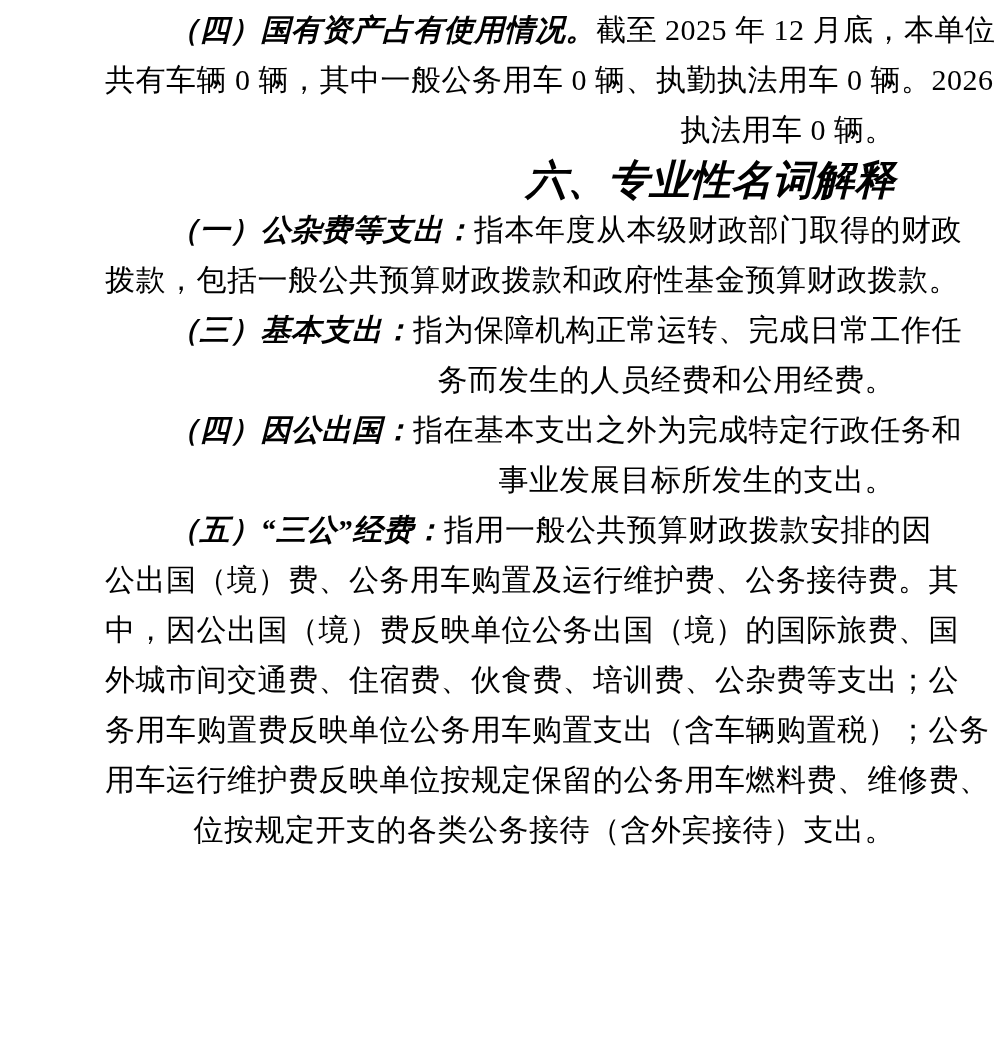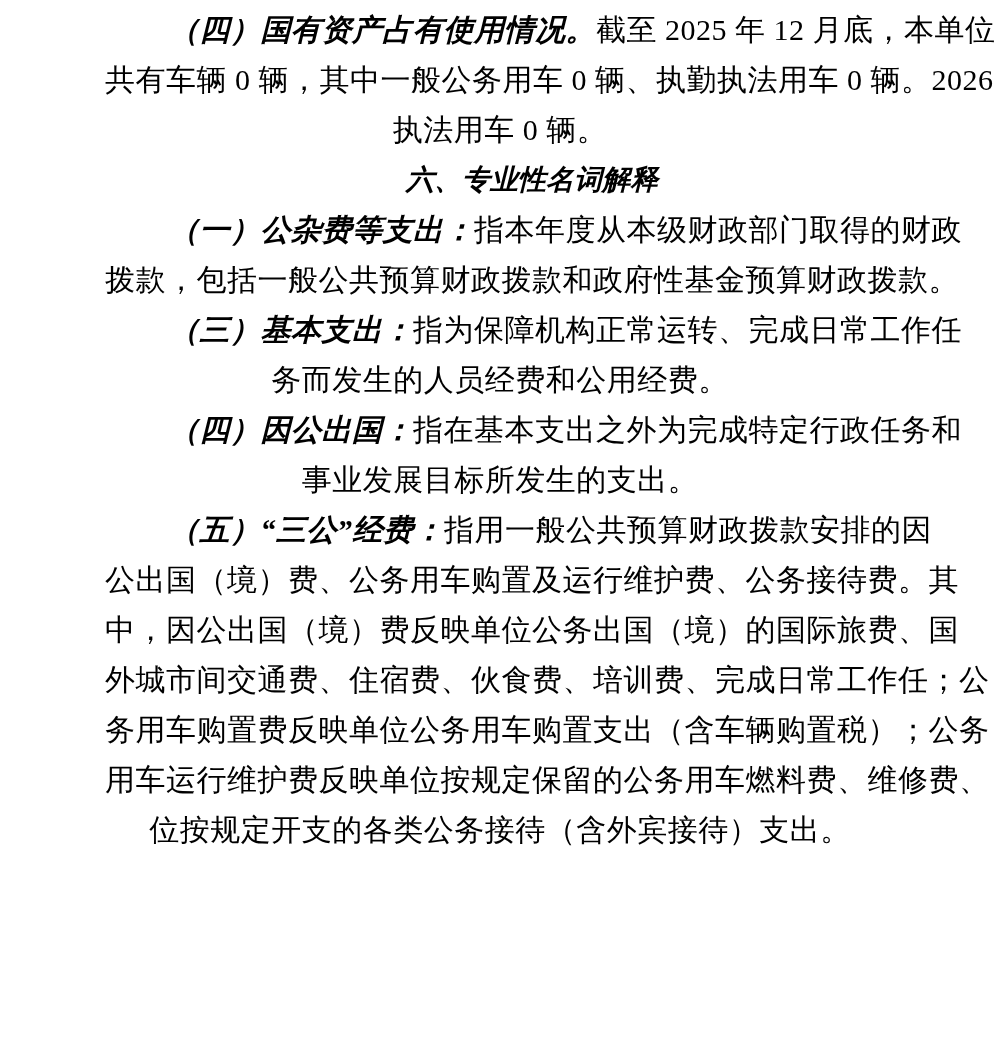--- a/index.html
+++ b/index.html
@@ -17,31 +17,31 @@
     width: 1000px;
     padding: 5px 105px 0 105px;
     color: #000000;
   }
   .block { margin: 0; }
   .line {
     width: 790px;
     height: 50px;
     line-height: 50px;
     white-space: nowrap;
-    text-align: center;
+    text-align: right;
     overflow: visible;
   }
   .block.body .line {
     font-family: "Liberation Serif", "DejaVu Serif", serif;
     font-size: 30px;
     letter-spacing: 0.5px;
   }
   .block.heading .line {
     font-family: "Liberation Sans", "DejaVu Sans", sans-serif;
-    font-size: 28px;
+    font-size: 41px;
     font-weight: bold;
   }
   .line.fill {
     text-align: justify;
     text-align-last: justify;
     text-justify: inter-character;
   }
   .line.indent {
     text-indent: 64px;
   }
@@ -71,18 +71,18 @@
       <div class="line"><span class="seg">务而发生的人员经费和公用经费。</span></div>
     </div>
     <div class="block body">
       <div class="line indent fill"><span class="seg bold">（四）因公出国：</span><span class="seg">指在基本支出之外为完成特定行政任务和</span></div>
       <div class="line"><span class="seg">事业发展目标所发生的支出。</span></div>
     </div>
     <div class="block body">
       <div class="line indent fill"><span class="seg bold">（五）“三公”经费：</span><span class="seg">指用一般公共预算财政拨款安排的因</span></div>
       <div class="line fill"><span class="seg">公出国（境）费、公务用车购置及运行维护费、公务接待费。其</span></div>
       <div class="line fill"><span class="seg">中，因公出国（境）费反映单位公务出国（境）的国际旅费、国</span></div>
-      <div class="line fill"><span class="seg">外城市间交通费、住宿费、伙食费、培训费、完成日常工作任；公</span></div>
+      <div class="line fill"><span class="seg">外城市间交通费、住宿费、伙食费、培训费、公杂费等支出；公</span></div>
       <div class="line fill"><span class="seg">务用车购置费反映单位公务用车购置支出（含车辆购置税）；公务</span></div>
       <div class="line fill"><span class="seg">用车运行维护费反映单位按规定保留的公务用车燃料费、维修费、</span></div>
       <div class="line"><span class="seg">位按规定开支的各类公务接待（含外宾接待）支出。</span></div>
     </div>
   </div>
 
 </body></html>

